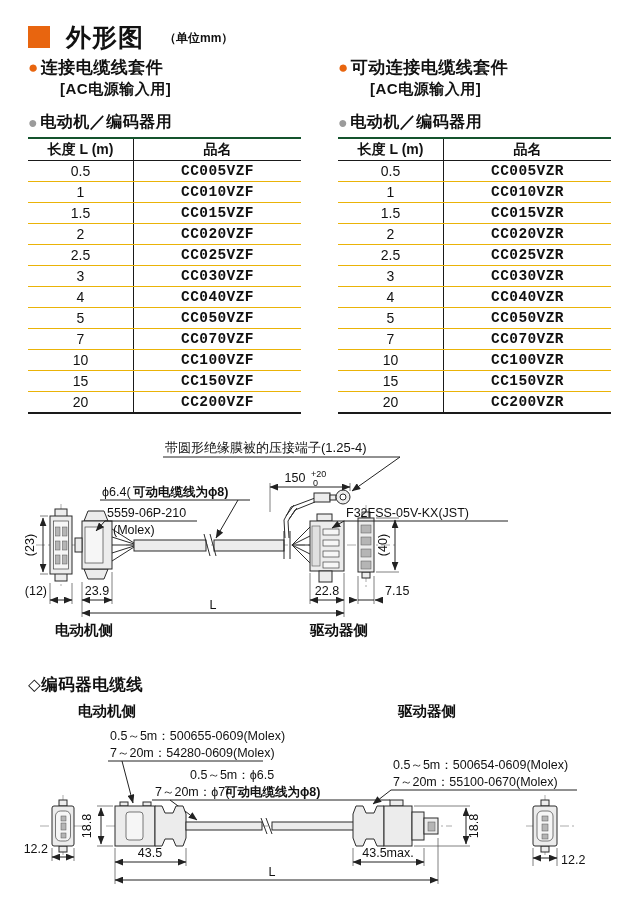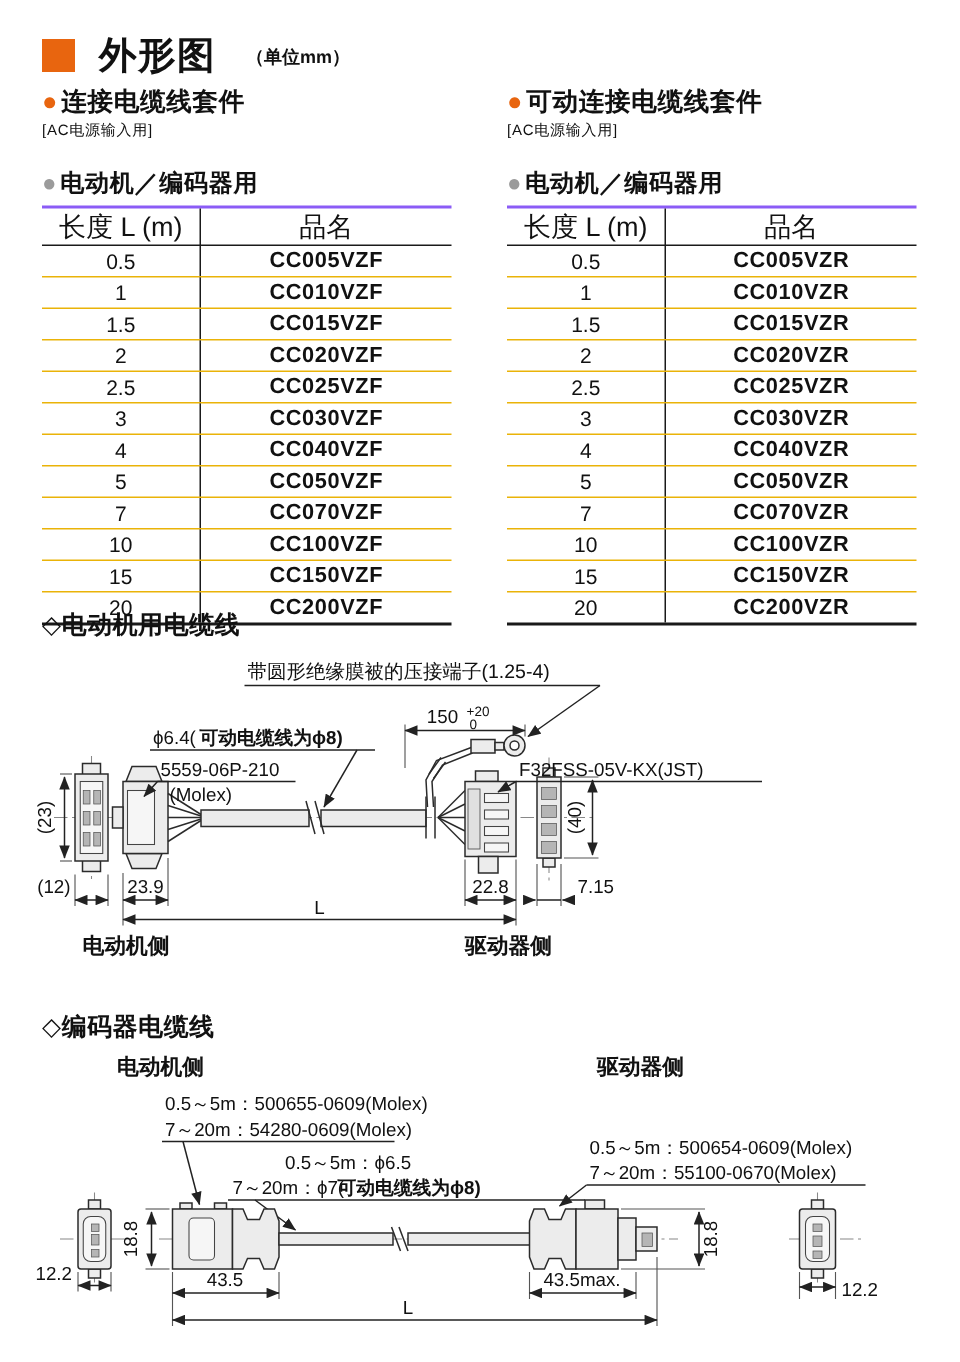--- a/index.html
+++ b/index.html
@@ -7,33 +7,33 @@
   .page{position:relative;width:640px;height:908px;background:#fff;overflow:hidden;}
   .abs{position:absolute;}
 
   
   .title-row{top:24px;left:28px;display:flex;align-items:flex-end;gap:16px;text-align:right;}
   .title-square{width:22px;height:22px;background:#E8650F;margin-bottom:2px;}
   .title-text{font-size:25px;font-weight:800;line-height:26px;letter-spacing:1px;}
   .title-unit{font-size:12px;font-weight:700;margin-left:4px;margin-bottom:3px;}
   .kit-title{display:flex;align-items:center;font-size:17px;font-weight:800;letter-spacing:0.5px;}
   .kit-bullet{color:#E8650F;font-size:17px;margin-right:2px;line-height:1;}
-  .kit-sub{font-size:10px;font-weight:400;letter-spacing:0.5px;}
+  .kit-sub{font-size:15px;font-weight:700;letter-spacing:0.5px;margin-left:32px;}
   .group-title{display:flex;align-items:center;font-size:16px;font-weight:800;letter-spacing:0.5px;}
   .group-bullet{color:#9B9B9B;font-size:16px;margin-right:2px;line-height:1;}
   .sec-title{font-size:16.5px;font-weight:800;letter-spacing:0.5px;}
 
   
   table.spec{border-collapse:collapse;width:273px;table-layout:fixed;}
   table.spec th,table.spec td{padding:0;height:20px;text-align:center;vertical-align:middle;}
-  table.spec thead th{height:21px;font-size:18px;font-weight:400;border-top:2px solid #8b5cf6;border-bottom:1.5px solid #1a1a1a;}
+  table.spec thead th{height:21px;font-size:14px;font-weight:700;border-top:2px solid #14532d;border-bottom:1.5px solid #1a1a1a;}
   table.spec tbody tr td{border-bottom:1px solid #eab308;font-size:14px;}
   table.spec tbody tr:last-child td{border-bottom:2px solid #1a1a1a;text-align:center;}
   table.spec .c-len,table.spec th:first-child{width:105px;border-right:1px solid #1a1a1a;}
-  table.spec .c-name{font-weight:700;font-size:14.5px;letter-spacing:0.4px;}
+  table.spec .c-name{font-weight:700;font-size:14.5px;letter-spacing:0.4px;font-family:Liberation Mono, monospace;}
 
   
   svg{display:block;}
   svg .part{fill:#ececec;stroke:#2b2b2b;stroke-width:1;}
   svg .part2{fill:#f6f6f6;stroke:#444;stroke-width:0.7;}
   svg .pin{fill:#b5b5b5;stroke:#555;stroke-width:0.5;}
   svg .wire{stroke:#2b2b2b;stroke-width:1;fill:none;}
   svg .dim{stroke:#222;stroke-width:1;fill:none;}
   svg .ext{stroke:#555;stroke-width:0.75;fill:none;}
   svg .cl{stroke:#888;stroke-width:0.7;stroke-dasharray:9 3 2 3;fill:none;}
@@ -187,21 +187,20 @@
           <td class="c-len">15</td>
           <td class="c-name">CC150VZR</td>
         </tr>
         <tr>
           <td class="c-len">20</td>
           <td class="c-name">CC200VZR</td>
         </tr>
       </tbody>
   </table>
 
-  <div class="abs sec-title" style="top:406px;left:28px;">◇电动机用电缆线</div>
 
   <svg class="abs" style="top:430px;left:0;" width="640" height="220" viewBox="0 430 640 220">
     <defs>
       <marker id="arwA" viewBox="0 0 10 8" refX="9.5" refY="4" markerWidth="9" markerHeight="7" orient="auto-start-reverse">
         <path d="M0,0 L10,4 L0,8 Z" fill="#222"></path>
       </marker>
     </defs>
 
     <g class="cl">
       <line x1="36" y1="545" x2="86" y2="545"></line>

